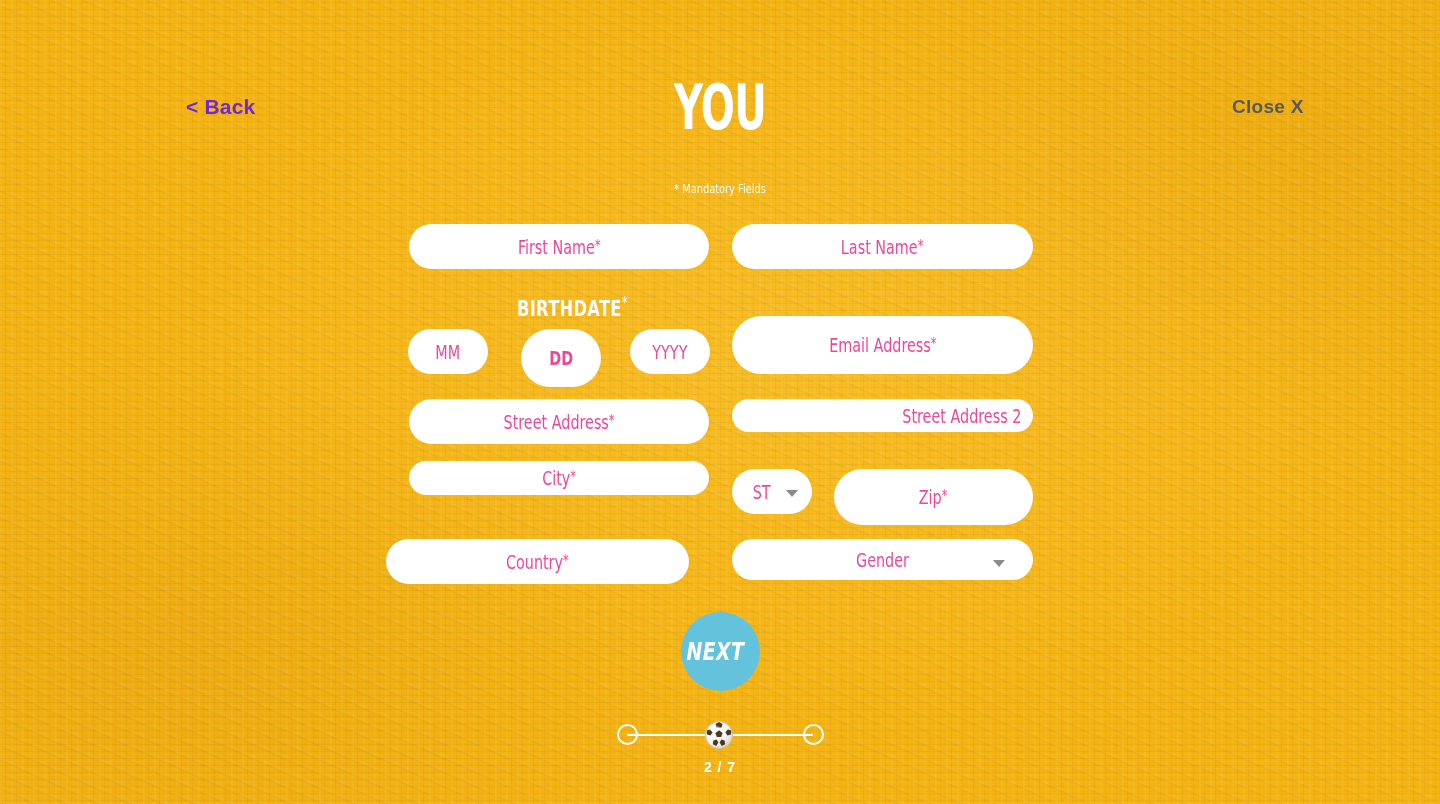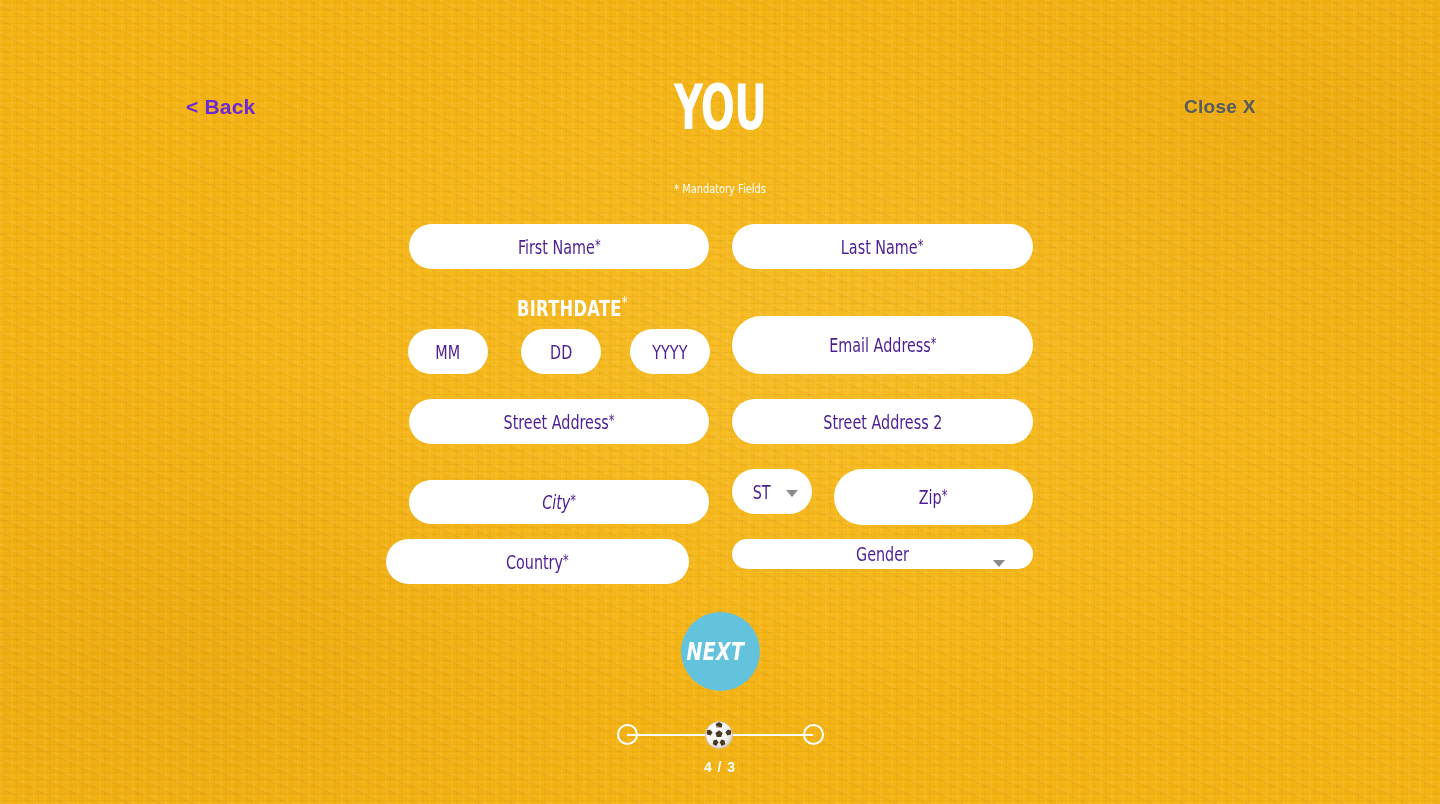--- a/index.html
+++ b/index.html
@@ -57,21 +57,21 @@
     font-weight: bold;
     color: #6d28d9;
     letter-spacing: 0.2px;
     cursor: pointer;
     line-height: 28px;
     white-space: nowrap;
   }
 
   .close-link {
     position: absolute;
-    left: 1184px;
+    left: 1232px;
     top: 94px;
     font-size: 19px;
     font-weight: bold;
     color: #555a5e;
     letter-spacing: 0.3px;
     cursor: pointer;
     line-height: 26px;
     white-space: nowrap;
   }
 
@@ -105,21 +105,21 @@
 
   
   .field {
     position: absolute;
     background: #ffffff;
     border-radius: 999px;
     border: none;
     display: flex;
     align-items: center;
     justify-content: center;
-    color: #4c1d95;
+    color: #ec4899;
     font-family: "DejaVu Sans Condensed", "Liberation Sans Narrow", "Liberation Sans", sans-serif;
     font-size: 19px;
     cursor: text;
     transform-origin: center;
     white-space: nowrap;
     overflow: hidden;
   }
 
   .field .ph {
     transform: scaleX(0.84);
@@ -254,58 +254,58 @@
   </div>
 
   <div class="birthdate-label">
     <span>BIRTHDATE</span><span class="star">*</span>
   </div>
 
   <div class="field" style="left:408px;top:329px;width:80px;height:45px;">
     <span class="ph">MM</span>
   </div>
 
-  <div class="field" style="left:521px;top:329px;width:80px;height:45px;">
+  <div class="field" style="left:521px;top:329px;width:80px;height:58px;font-weight:bold;">
     <span class="ph">DD</span>
   </div>
 
   <div class="field" style="left:630px;top:329px;width:80px;height:45px;">
     <span class="ph">YYYY</span>
   </div>
 
   <div class="field" style="left:732px;top:316px;width:301px;height:58px;">
     <span class="ph"><span>Email Address</span><span class="star">*</span></span>
   </div>
 
   <div class="field" style="left:409px;top:399px;width:300px;height:45px;">
     <span class="ph"><span>Street Address</span><span class="star">*</span></span>
   </div>
 
-  <div class="field" style="left:732px;top:399px;width:301px;height:45px;">
+  <div class="field" style="left:732px;top:399px;width:301px;height:33px;justify-content:flex-end;">
     <span class="ph">Street Address 2</span>
   </div>
 
-  <div class="field" style="left:409px;top:480px;width:300px;height:44px;font-style:italic;">
+  <div class="field" style="left:409px;top:461px;width:300px;height:34px;">
     <span class="ph"><span>City</span><span class="star">*</span></span>
   </div>
 
   <div class="field select-field" style="left:732px;top:469px;width:80px;height:45px;justify-content:flex-start;padding-left:19px;">
     <span class="ph">ST</span>
     <span class="caret" style="right:14px;top:21px;"></span>
   </div>
 
   <div class="field" style="left:834px;top:469px;width:199px;height:56px;">
     <span class="ph"><span>Zip</span><span class="star">*</span></span>
   </div>
 
   <div class="field" style="left:386px;top:539px;width:303px;height:45px;">
     <span class="ph"><span>Country</span><span class="star">*</span></span>
   </div>
 
-  <div class="field select-field" style="left:732px;top:539px;width:301px;height:30px;">
+  <div class="field select-field" style="left:732px;top:539px;width:301px;height:41px;">
     <span class="ph">Gender</span>
     <span class="caret" style="right:28px;top:21px;"></span>
   </div>
 
   <div class="next-button">
     <span>NEXT</span>
   </div>
 
   <div class="progress-line"></div>
   <div class="step-dot s1"></div>
@@ -325,15 +325,15 @@
       <polygon points="14,0.9 17.4,3.1 16.6,6.6 11.4,6.6 10.6,3.1" fill="#4a3a22"></polygon>
       <polygon points="1.6,9.6 5.2,8.4 7.6,11.3 5.6,14.6 2.0,13.6" fill="#4a3a22"></polygon>
       <polygon points="26.4,9.6 26.0,13.6 22.4,14.6 20.4,11.3 22.8,8.4" fill="#4a3a22"></polygon>
       <polygon points="8.4,19.6 11.6,18.4 13.4,21.6 11.2,25.0 7.8,23.2" fill="#4a3a22"></polygon>
       <polygon points="19.6,19.6 20.2,23.2 16.8,25.0 14.6,21.6 16.4,18.4" fill="#4a3a22"></polygon>
       <circle cx="14" cy="14" r="13.5" fill="none" stroke="#c9c2b4" stroke-width="1"></circle>
       <ellipse cx="9.5" cy="7.5" rx="5.5" ry="3.6" fill="#ffffff" opacity="0.32"></ellipse>
     </svg>
   </div>
 
-  <div class="progress-count">4 / 3</div>
+  <div class="progress-count">2 / 7</div>
 
 </div>
 
 </body></html>

